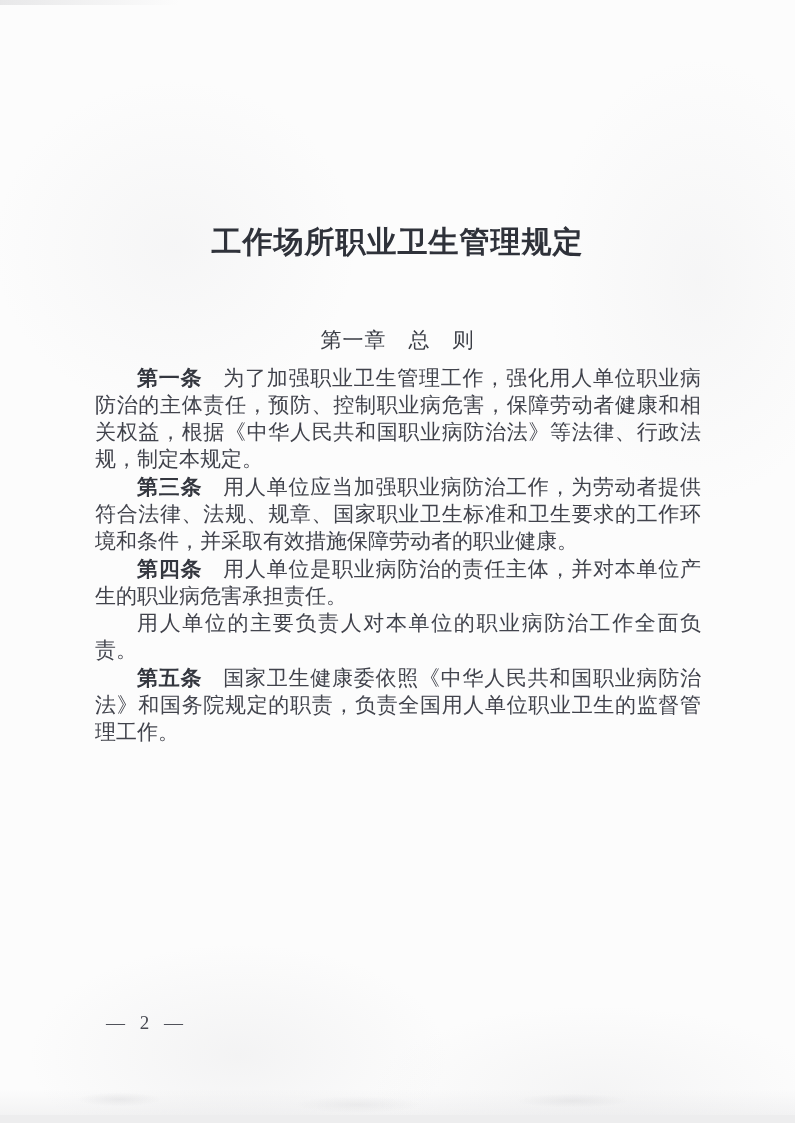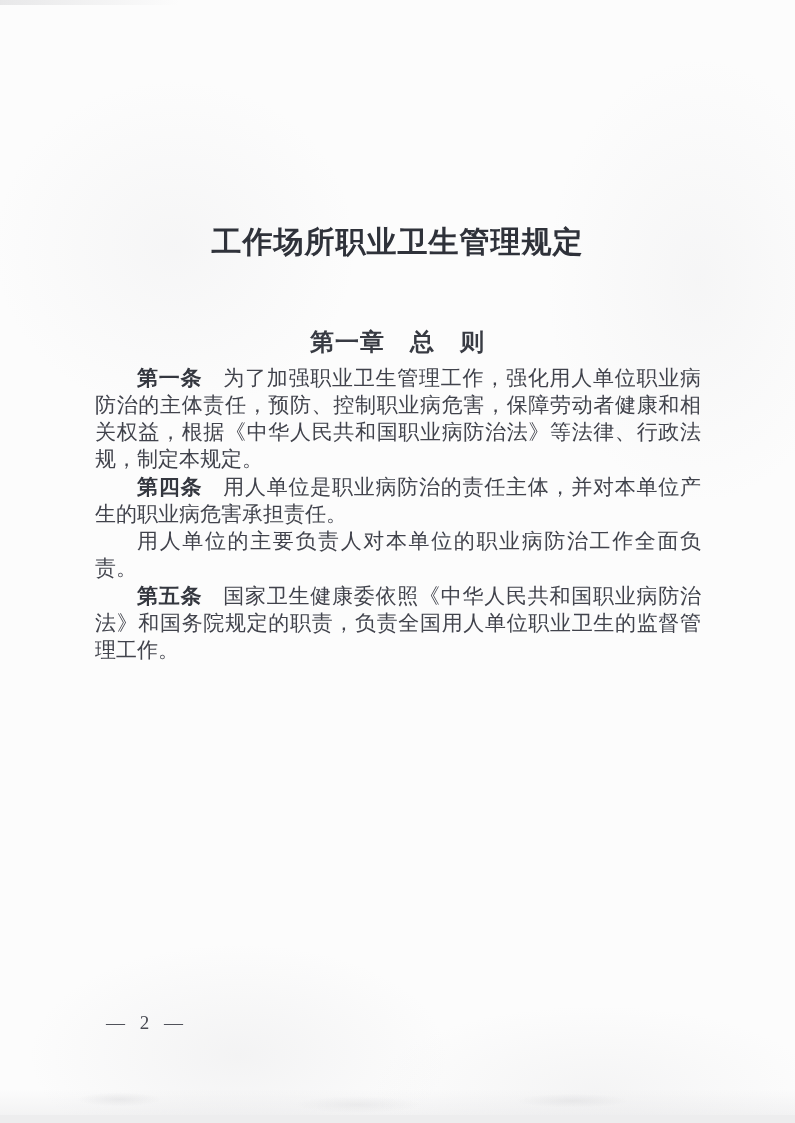--- a/index.html
+++ b/index.html
@@ -62,22 +62,22 @@
     color: #2f323a;
     font-family: Liberation Serif, serif;
   }
   .chapter-heading {
     position: absolute;
     top: 326px;
     left: 0;
     width: 100%;
     margin: 0;
     text-align: center;
-    font-size: 24px;
-    font-weight: bold;
+    font-size: 21px;
+    font-weight: normal;
     letter-spacing: 1px;
     color: #383b43;
     font-family: "Liberation Sans", sans-serif;
   }
   .doc-body {
     position: absolute;
     top: 364px;
     left: 95px;
     width: 606px;
     font-size: 21px;
@@ -114,20 +114,21 @@
   <div class="scan-top-smudge"></div>
 
   <h1 class="doc-title">工作场所职业卫生管理规定</h1>
 
   <h2 class="chapter-heading">第一章　总　则</h2>
 
   <div class="doc-body">
     <p><b class="lead">第一条</b><span>为了加强职业卫生管理工作，强化用人单位职业病防治的主体责任，预防、控制职业病危害，保障劳动者健康和相关权益，根据《中华人民共和国职业病防治法》等法律、行政法规，制定本规定。</span></p>
 
 
+    <p><b class="lead">第三条</b><span>用人单位应当加强职业病防治工作，为劳动者提供符合法律、法规、规章、国家职业卫生标准和卫生要求的工作环境和条件，并采取有效措施保障劳动者的职业健康。</span></p>
 
     <p><b class="lead">第四条</b><span>用人单位是职业病防治的责任主体，并对本单位产生的职业病危害承担责任。</span></p>
 
     <p><span>用人单位的主要负责人对本单位的职业病防治工作全面负责。</span></p>
 
     <p><b class="lead">第五条</b><span>国家卫生健康委依照《中华人民共和国职业病防治法》和国务院规定的职责，负责全国用人单位职业卫生的监督管理工作。</span></p>
   </div>
 
   <div class="page-number">— 2 —</div>
 

